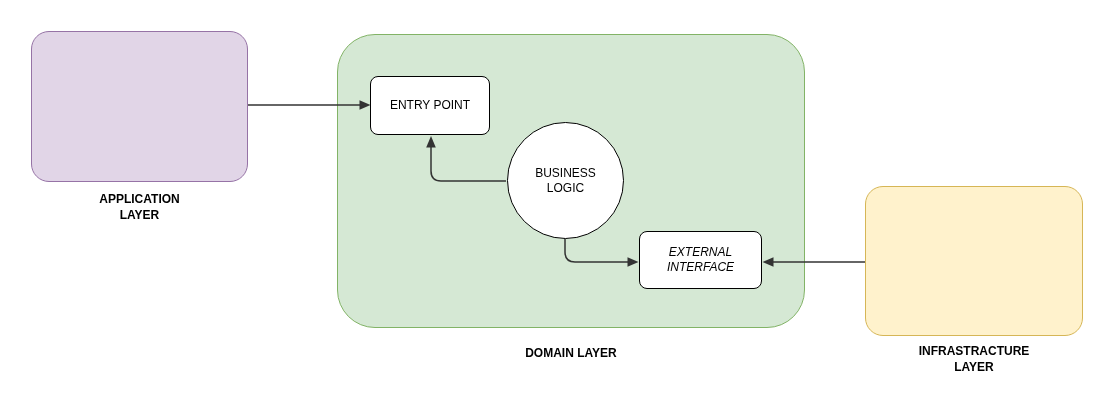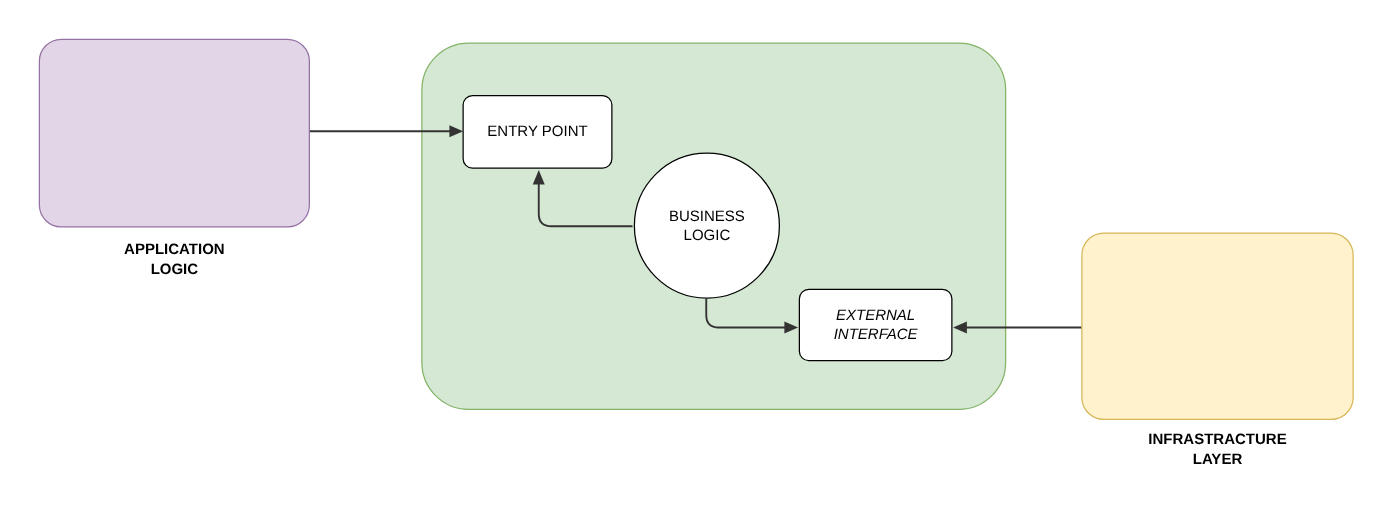--- a/index.html
+++ b/index.html
@@ -67,22 +67,23 @@
 
 <div class="canvas">
 
   <div class="layer-box application" style="background-color: rgb(225, 213, 231); border-color: rgb(150, 115, 166);"></div>
 
   <div class="layer-box domain" style="background-color: rgb(213, 232, 212); border-color: rgb(130, 179, 102);"></div>
 
   <div class="layer-box infrastructure" style="background-color: rgb(255, 242, 204); border-color: rgb(214, 182, 86);"></div>
 
   <div class="layer-label application">APPLICATION
-LOGIC</div>
+LAYER</div>
 
+  <div class="layer-label domain">DOMAIN LAYER</div>
 
   <div class="layer-label infrastructure">INFRASTRACTURE
 LAYER</div>
 
   <div class="node business-logic" style="background-color: rgb(255, 255, 255); border-color: rgb(0, 0, 0);">
     <span>BUSINESS
 LOGIC</span>
   </div>
 
   <div class="node rect entry-point" style="background-color: rgb(255, 255, 255); border-color: rgb(0, 0, 0);">

